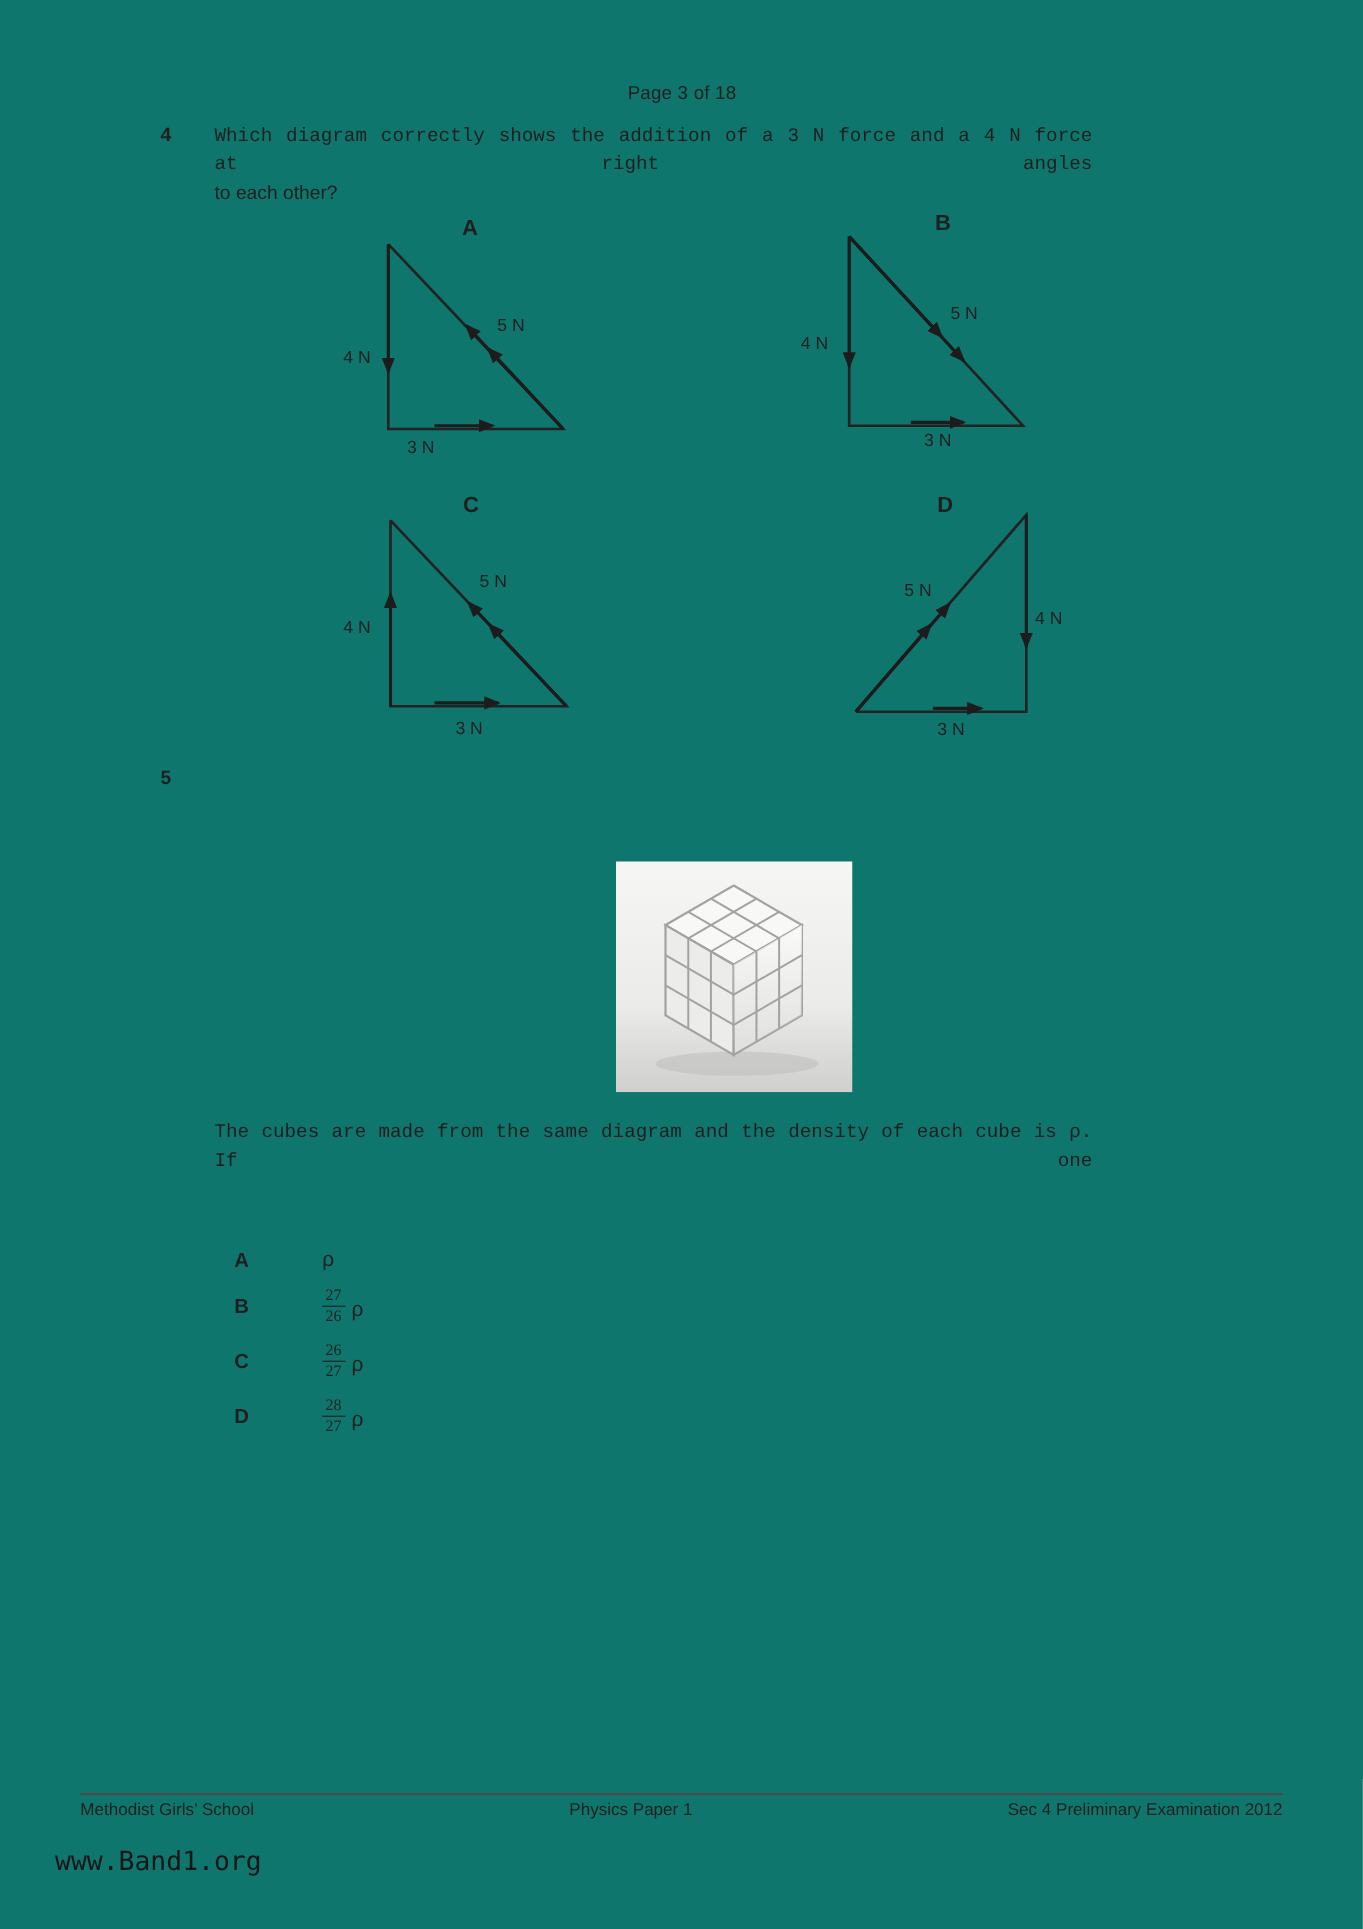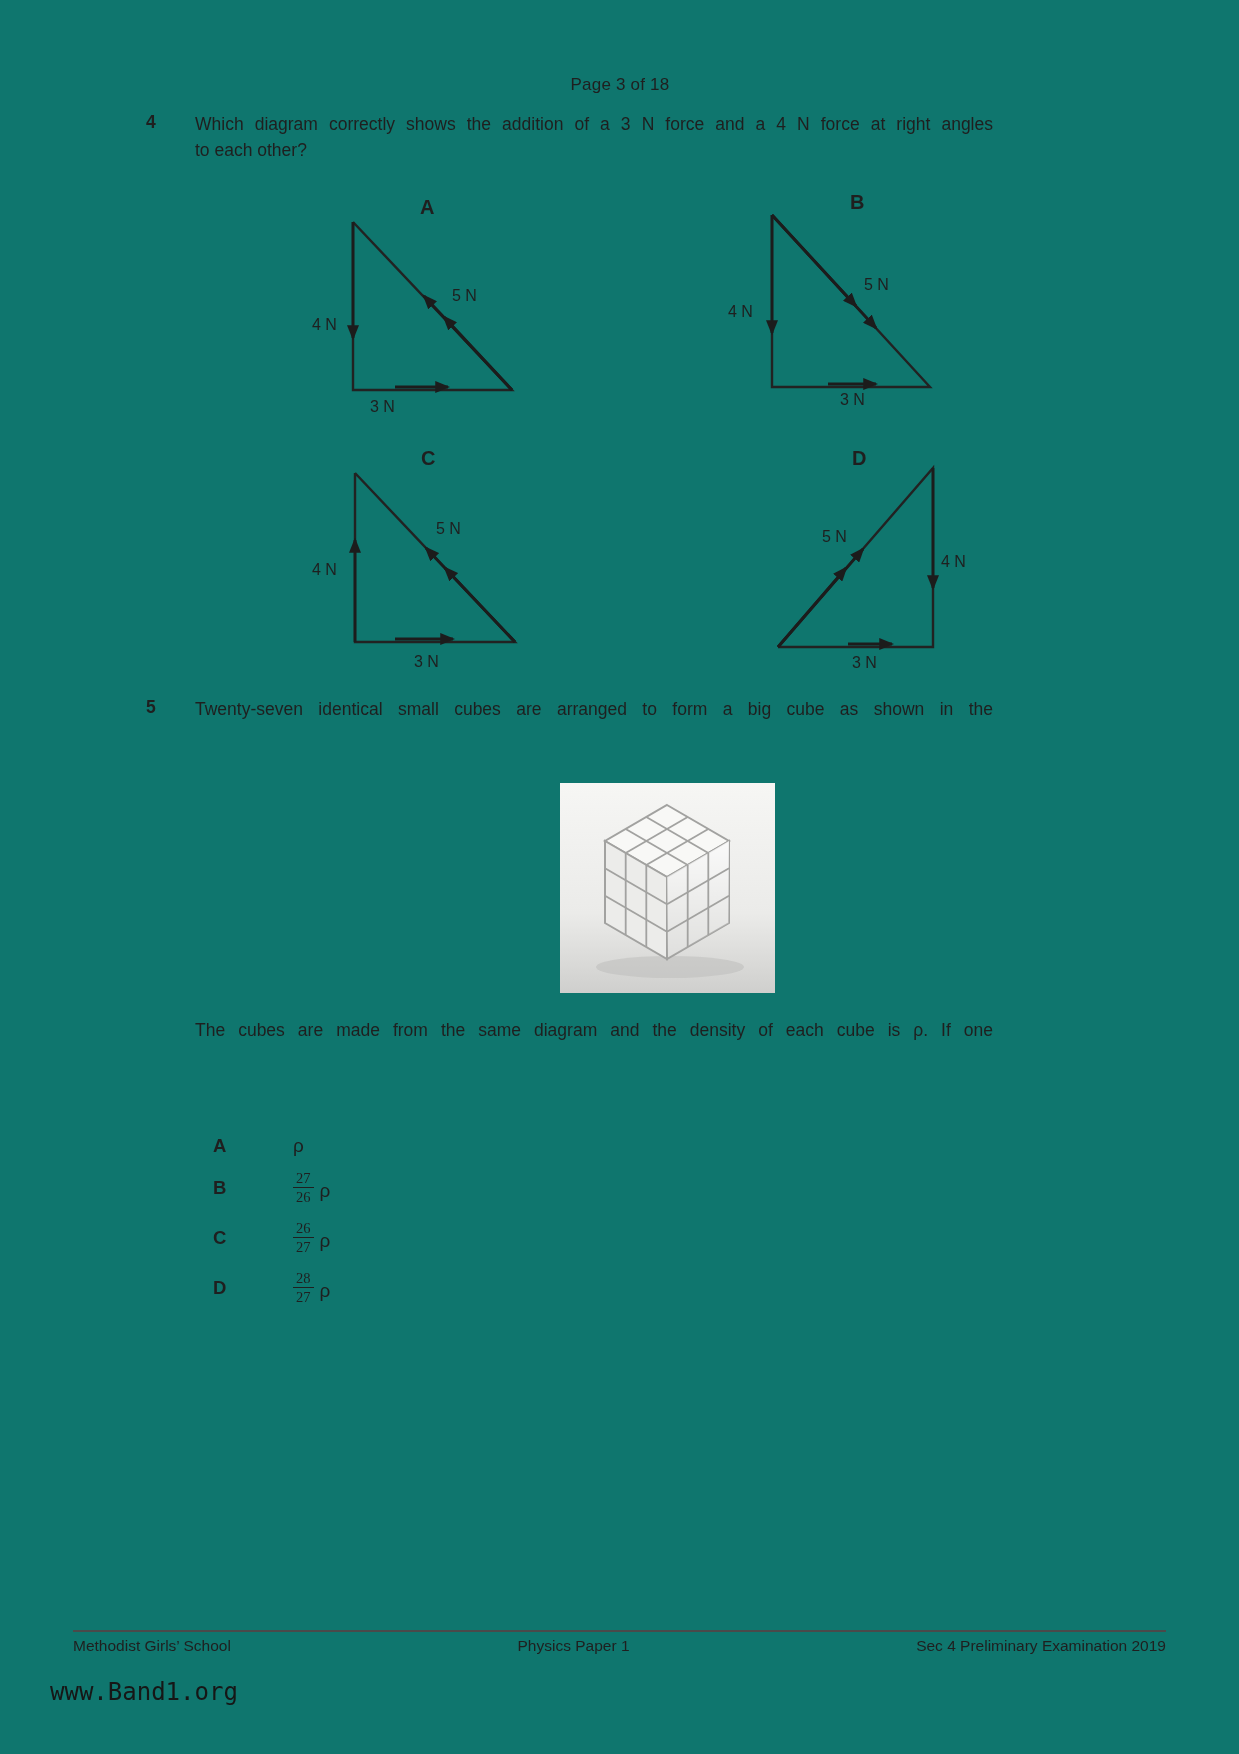--- a/index.html
+++ b/index.html
@@ -11,21 +11,21 @@
     position:absolute; top:75px; left:75px; width:1090px;
     text-align:center; font-size:17px; letter-spacing:0.2px;
   }
   .qnum {
     position:absolute; left:146px; font-weight:bold; font-size:17.5px;
   }
   .qtext {
     position:absolute; left:195px; width:798px;
     font-size:17.5px; line-height:25.5px;
   }
-  .just { text-align:justify; text-align-last:justify; }
+  .just { text-align:justify; text-align-last:justify;font-family:Liberation Mono, monospace; }
   .svgbox { position:absolute; }
   svg text {
     font-family:"Liberation Sans", sans-serif; fill:#1f1f1f; font-size:16px;
   }
   svg .dletter { font-size:20px; font-weight:bold; }
   .tri-line { stroke:#222; stroke-width:2.4; fill:none; }
   .arr-line { stroke:#1c1c1c; stroke-width:2.8; fill:none; }
   .opt-row {
     position:absolute; left:213px; display:flex; align-items:center;
   }
@@ -145,21 +145,20 @@
       <line class="arr-line" x1="233" y1="48" x2="233" y2="168" marker-end="url(#arrD)"></line>
       <line class="arr-line" x1="148" y1="224" x2="192" y2="224" marker-end="url(#arrD)"></line>
     </g>
     <text x="122" y="122">5 N</text>
     <text x="241" y="147">4 N</text>
     <text x="152" y="248">3 N</text>
   </svg>
 
   <div class="qnum" style="top:697px">5</div>
   <div class="qtext" style="top:697px">
-    <div class="just">Twenty-seven identical small cubes are arranged to form a big cube as shown in the</div>
   </div>
 
   <svg class="svgbox" style="left:560px; top:783px" width="215" height="210" viewBox="0 0 215 210">
     <defs>
       <linearGradient id="cubeBg" x1="0" y1="0" x2="0" y2="1">
         <stop offset="0" stop-color="#f6f6f4"></stop>
         <stop offset="0.62" stop-color="#ebebe9"></stop>
         <stop offset="1" stop-color="#cfcfcd"></stop>
       </linearGradient>
       <linearGradient id="gloss" x1="0" y1="0" x2="0" y2="1">
@@ -221,17 +220,17 @@
       <span class="num">28</span>
       <span class="den">27</span>
     </span>
     <span class="frac-rho">ρ</span>
   </div>
 
   <div class="footer-rule"></div>
   <div class="footer-text">
     <span>Methodist Girls’ School</span>
     <span>Physics Paper 1</span>
-    <span>Sec 4 Preliminary Examination 2019</span>
+    <span>Sec 4 Preliminary Examination 2012</span>
   </div>
   <div class="watermark">www.Band1.org</div>
 
 </div>
 
 </body></html>

